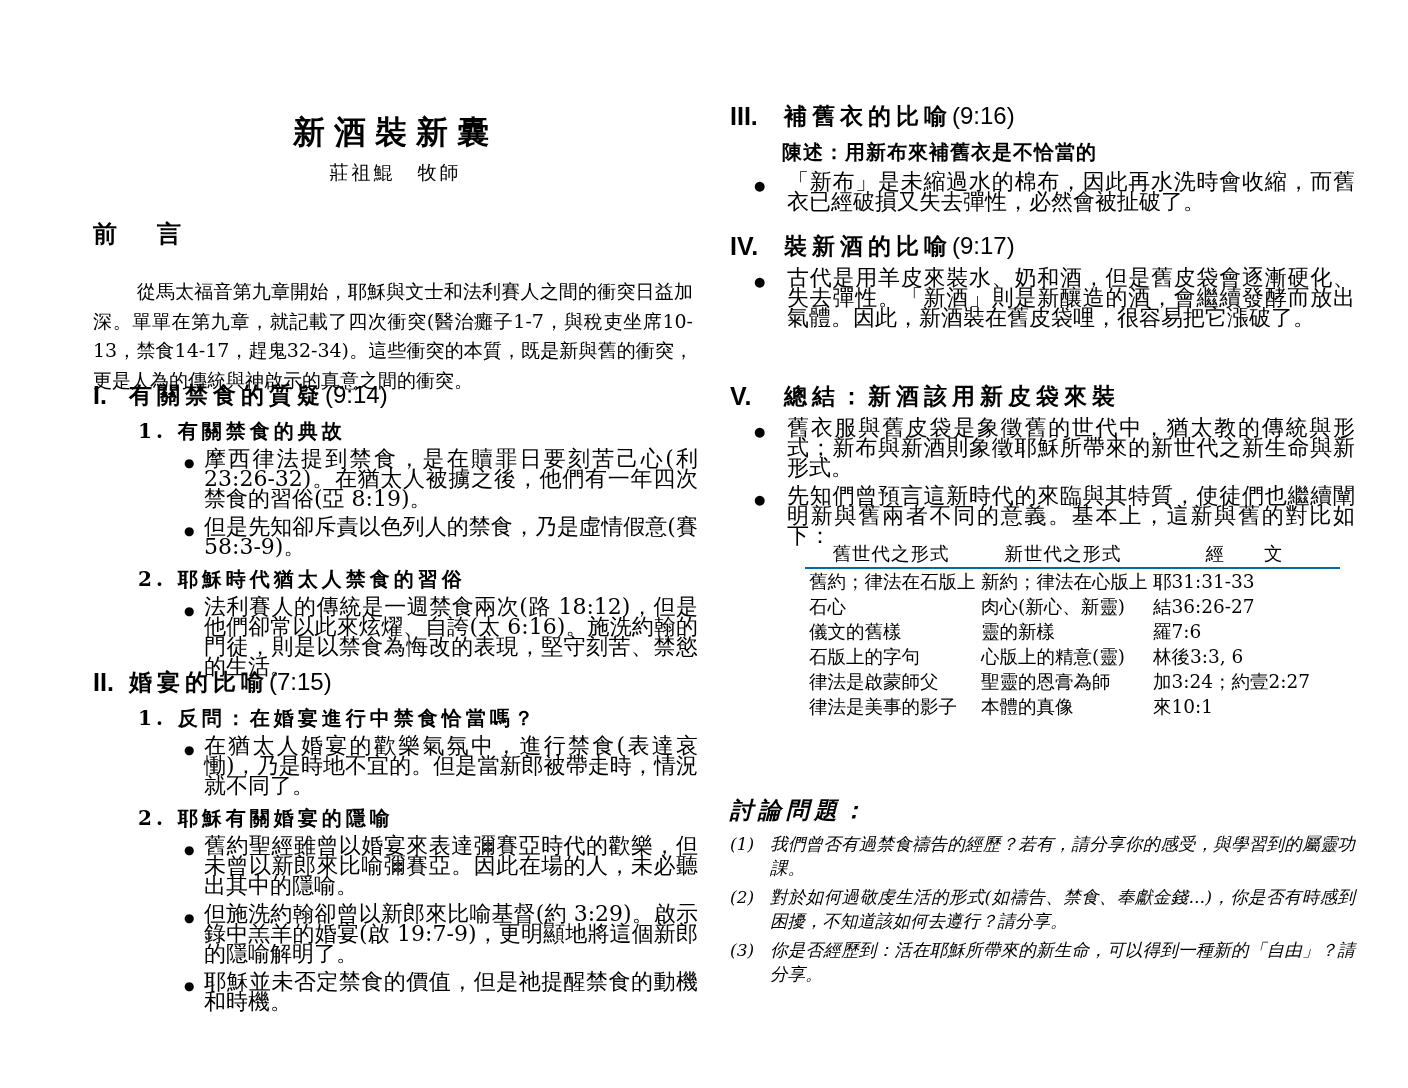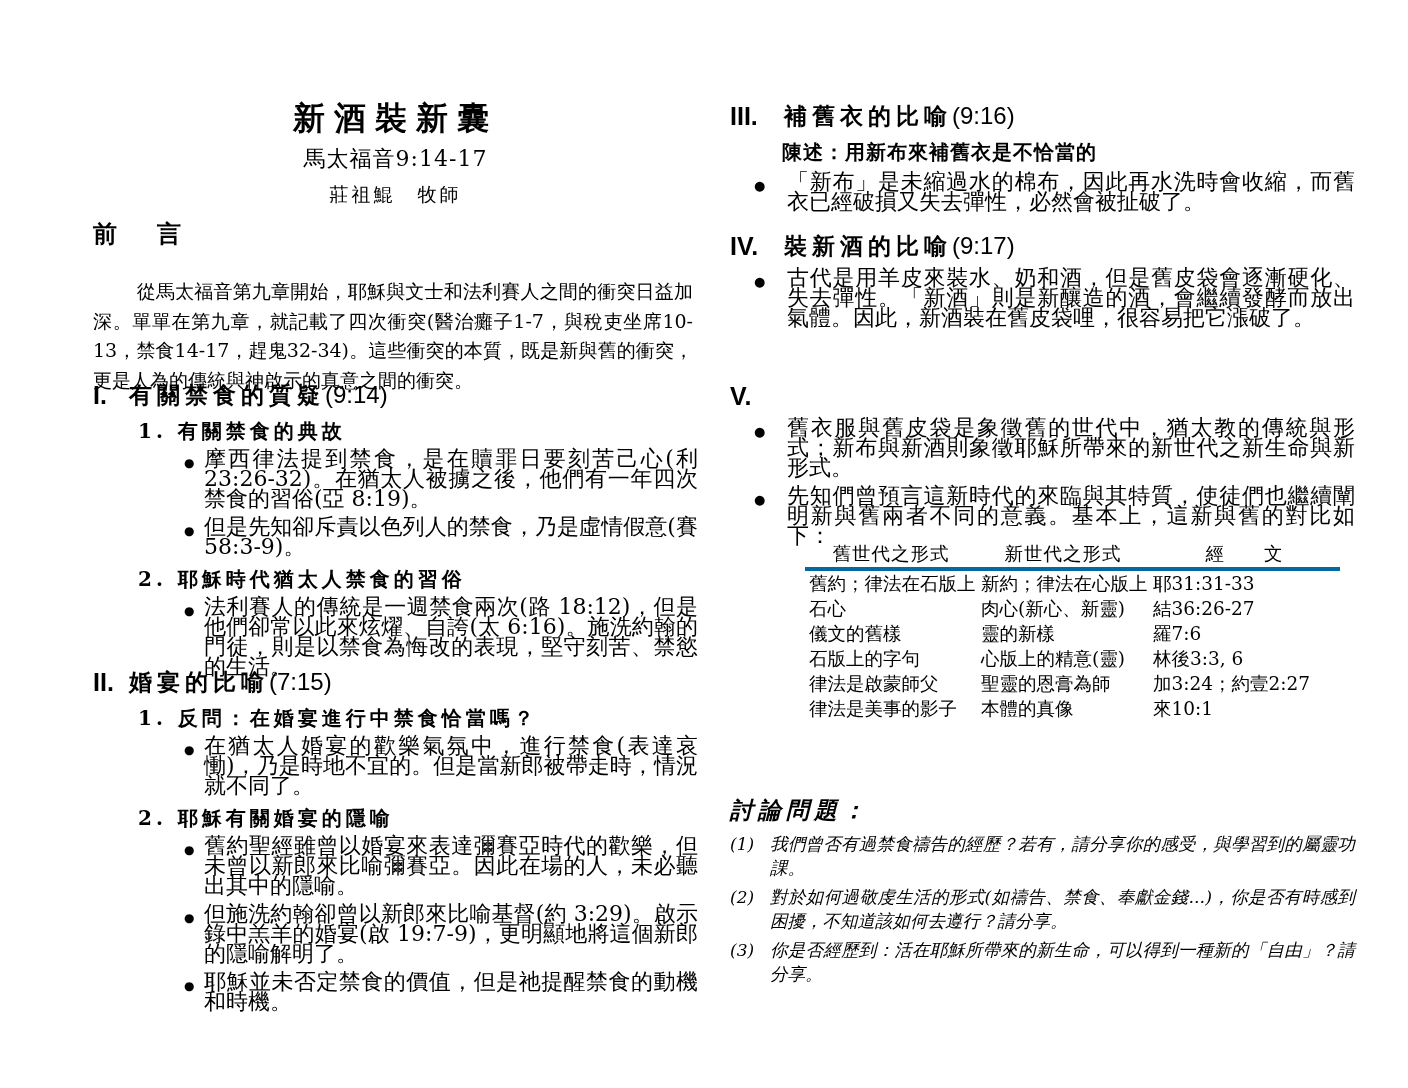--- a/index.html
+++ b/index.html
@@ -5,21 +5,21 @@
   html,body { margin:0; padding:0; background:#888; }
   .page {
     position:relative; width:1408px; height:1088px;
     background:#ffffff; color:#000;
     font-family:"DejaVu Serif", serif;
     overflow:hidden;
   }
   .abs { position:absolute; }
 
   
-  .doc-header { left:93px; top:98px; width:605px; text-align:center; }
+  .doc-header { left:93px; top:112px; width:605px; text-align:center; }
   .doc-title   { font-size:32px; font-weight:bold; letter-spacing:9px; line-height:40px; }
   .doc-subtitle{ font-size:22px; margin-top:6px; letter-spacing:1px; }
   .doc-author  { font-size:19px; margin-top:8px; letter-spacing:3px; }
 
   
   .preface-h { left:93px; top:218px; width:605px; font-size:24px; font-weight:bold; letter-spacing:8px; }
   .preface-p { left:93px; top:258px; width:600px; font-size:19px; line-height:29.5px;
                text-align:justify; text-indent:2.3em; }
 
   
@@ -38,38 +38,37 @@
 
   
   .rsec { width:625px; }
   .rsec .bullet { margin-left:24px; }
   .rsec .bullet .dot { flex:0 0 33px; font-size:13px; }
   .statement { margin:0 0 6px 52px; font-size:20px; font-weight:bold; letter-spacing:1px; line-height:28px; }
 
   
   .cmp-table { left:805px; top:542px; width:545px; font-size:18.5px; }
   .cmp-row { display:grid; grid-template-columns:172px 172px 191px; }
-  .cmp-head .cell { border-bottom:4px solid #0369a1; text-align:center; line-height:24px; padding-bottom:1px; letter-spacing:1px; }
+  .cmp-head .cell { border-bottom:2px solid #0369a1; text-align:center; line-height:24px; padding-bottom:1px; letter-spacing:1px; }
   .cmp-body .cell { line-height:25px; white-space:nowrap; padding-left:4px; }
 
   
   .discussion { left:730px; top:795px; width:625px; }
   .disc-h { font-size:23px; font-weight:bold; font-style:italic; letter-spacing:5px; line-height:30px; margin-bottom:8px; }
   .question { display:flex; font-style:italic; margin-bottom:6px; }
   .question .qno { flex:0 0 40px; font-size:17px; line-height:23.5px; }
   .question .qtx { flex:1; font-size:17.5px; line-height:23.5px; text-align:justify; }
 </style>
 </head>
 <body>
 
 <div class="page">
 
   <div class="abs doc-header">
     <div class="doc-title">新酒裝新囊</div>
-    <div class="doc-subtitle">馬太福音9:14-17</div>
     <div class="doc-author">莊祖鯤　牧師</div>
   </div>
 
   <div class="abs preface-h">前　言</div>
   <p class="abs preface-p">從馬太福音第九章開始，耶穌與文士和法利賽人之間的衝突日益加深。單單在第九章，就記載了四次衝突(醫治癱子1-7，與稅吏坐席10-13，禁食14-17，趕鬼32-34)。這些衝突的本質，既是新與舊的衝突，更是人為的傳統與神啟示的真意之間的衝突。</p>
 
   <div class="abs sec" style="left:93px; top:379px;">
     <div class="sec-head">
       <span class="sec-num">I.</span>
       <span class="sec-ttl">有關禁食的質疑</span>
@@ -150,20 +149,21 @@
     </div>
     <div class="bullet">
       <span class="dot">●</span>
       <span class="btx">古代是用羊皮來裝水、奶和酒，但是舊皮袋會逐漸硬化、失去彈性。「新酒」則是新釀造的酒，會繼續發酵而放出氣體。因此，新酒裝在舊皮袋哩，很容易把它漲破了。</span>
     </div>
   </div>
 
   <div class="abs sec rsec" style="left:730px; top:380px;">
     <div class="sec-head">
       <span class="sec-num wide">V.</span>
+      <span class="sec-ttl">總結：新酒該用新皮袋來裝</span>
     </div>
     <div class="bullet">
       <span class="dot">●</span>
       <span class="btx">舊衣服與舊皮袋是象徵舊的世代中，猶太教的傳統與形式；新布與新酒則象徵耶穌所帶來的新世代之新生命與新形式。</span>
     </div>
     <div class="bullet">
       <span class="dot">●</span>
       <span class="btx">先知們曾預言這新時代的來臨與其特質，使徒們也繼續闡明新與舊兩者不同的意義。基本上，這新與舊的對比如下：</span>
     </div>
   </div>

